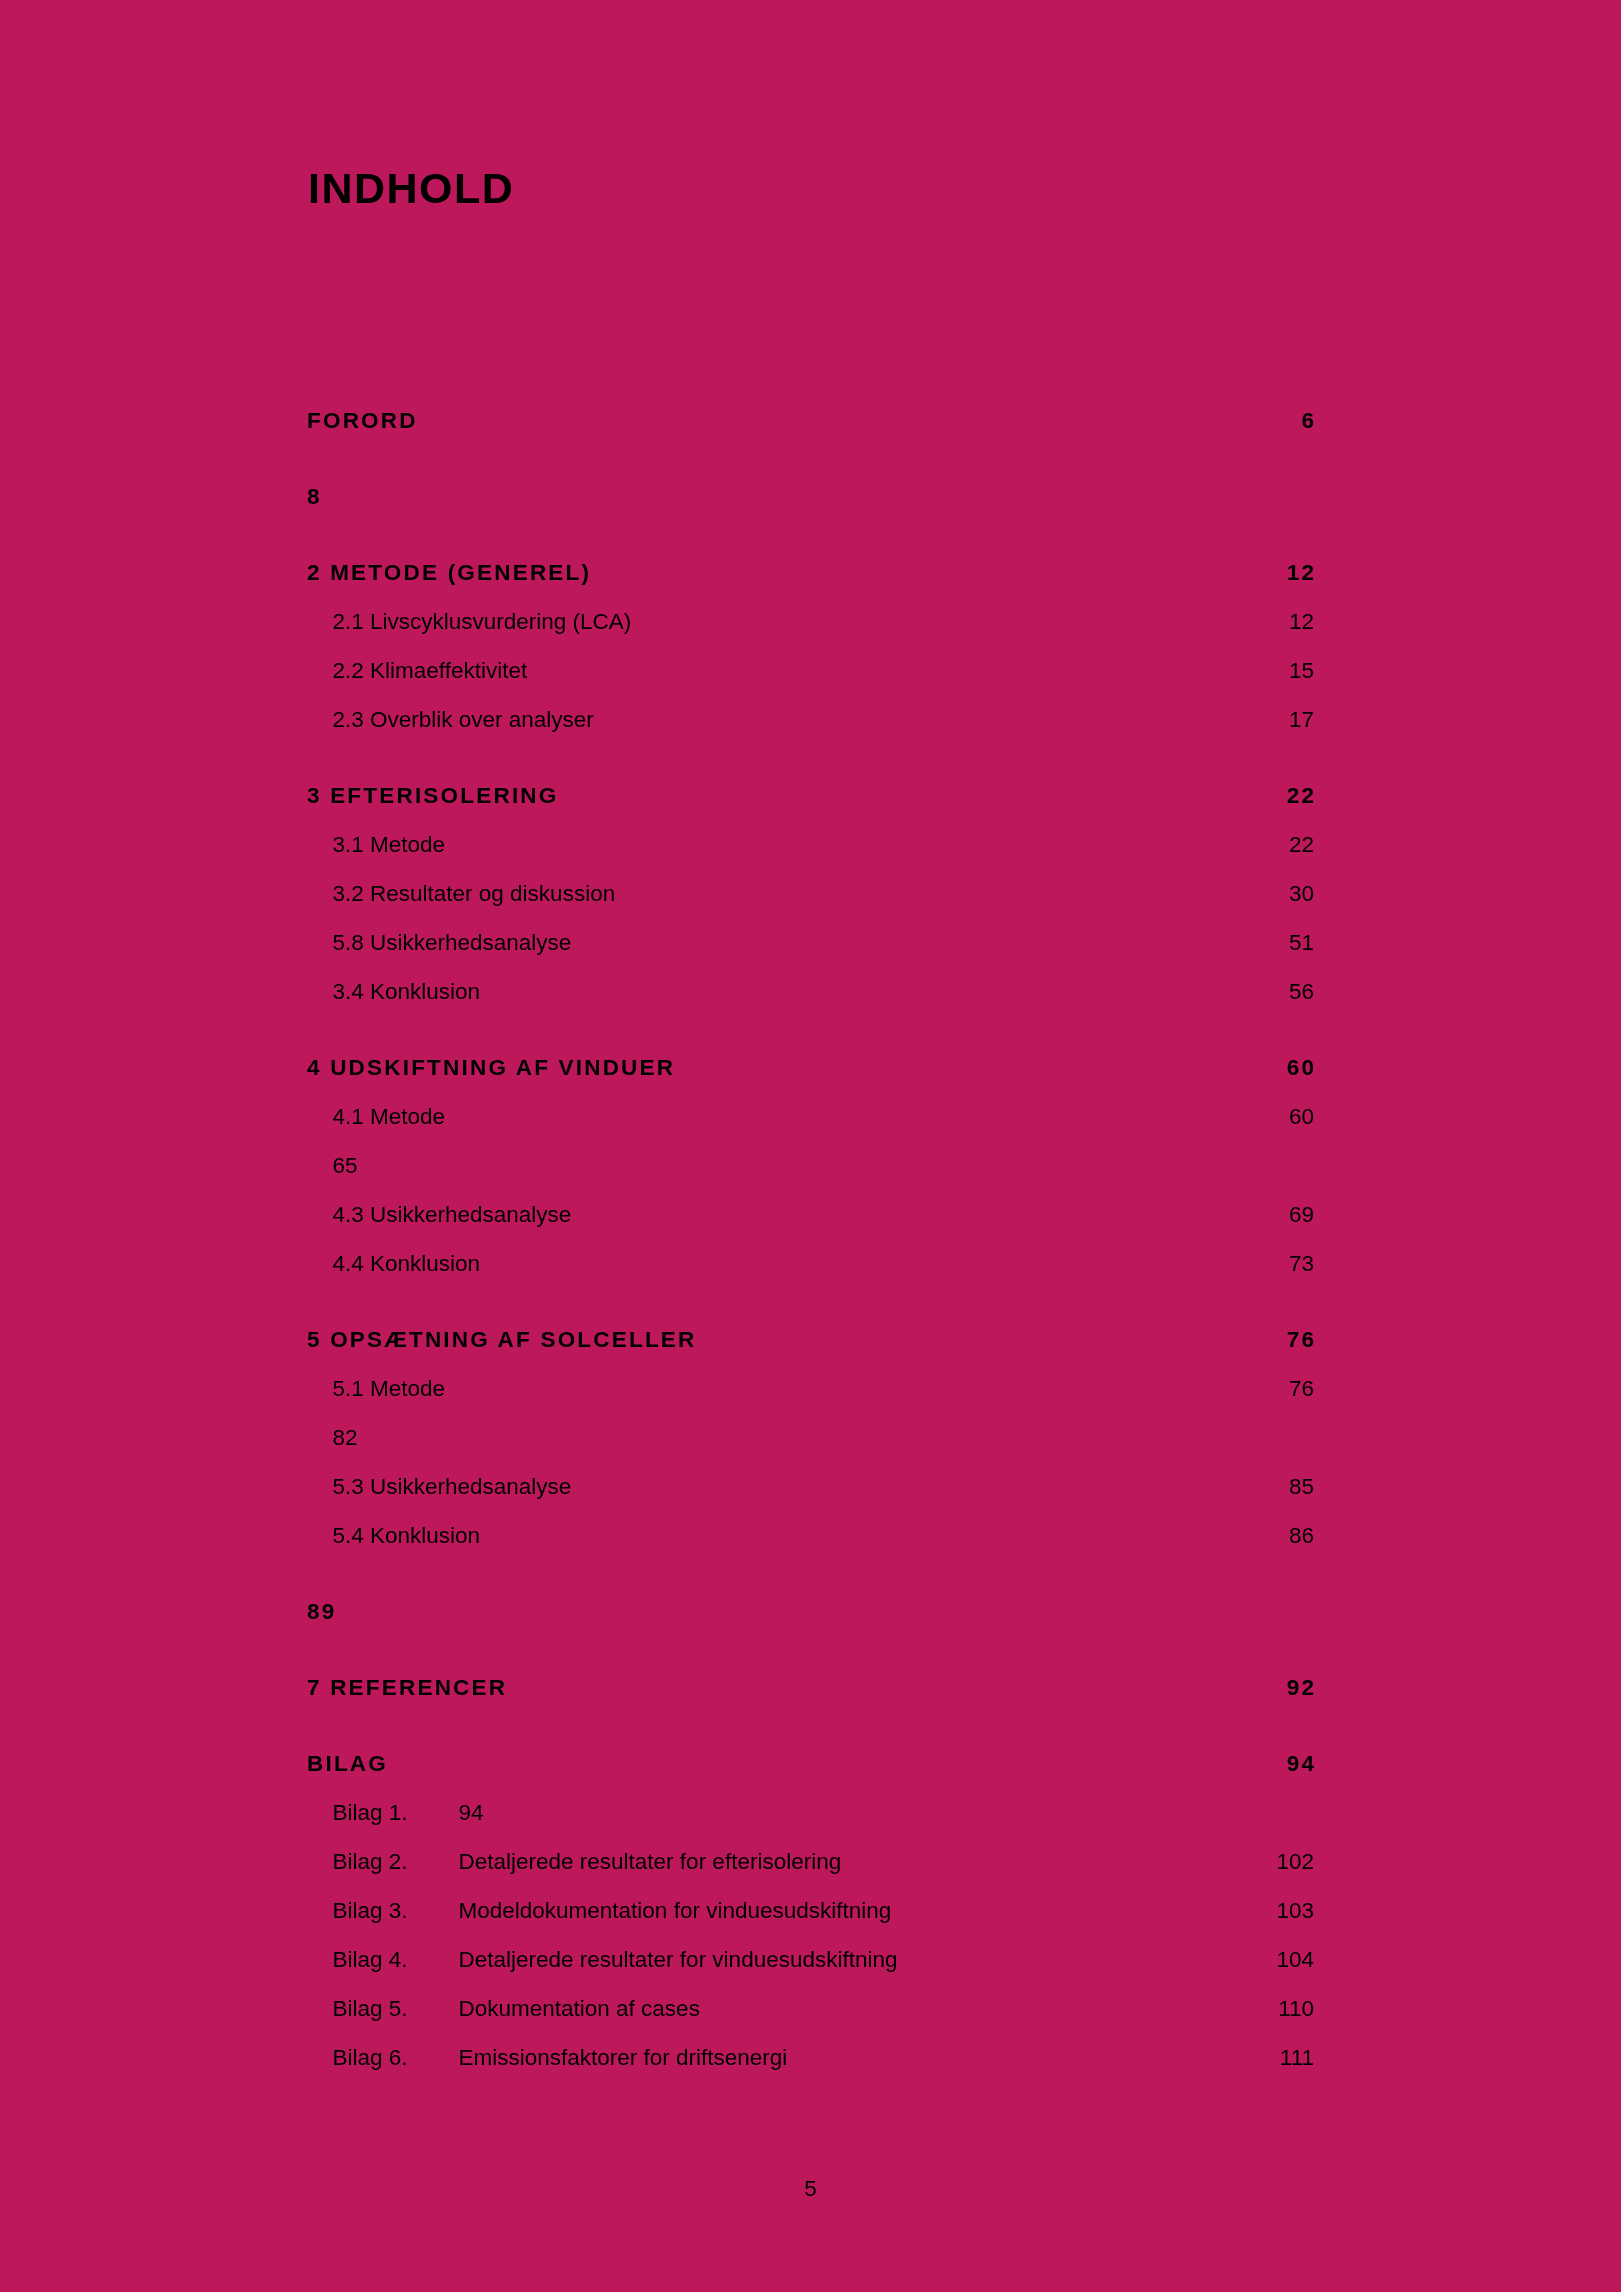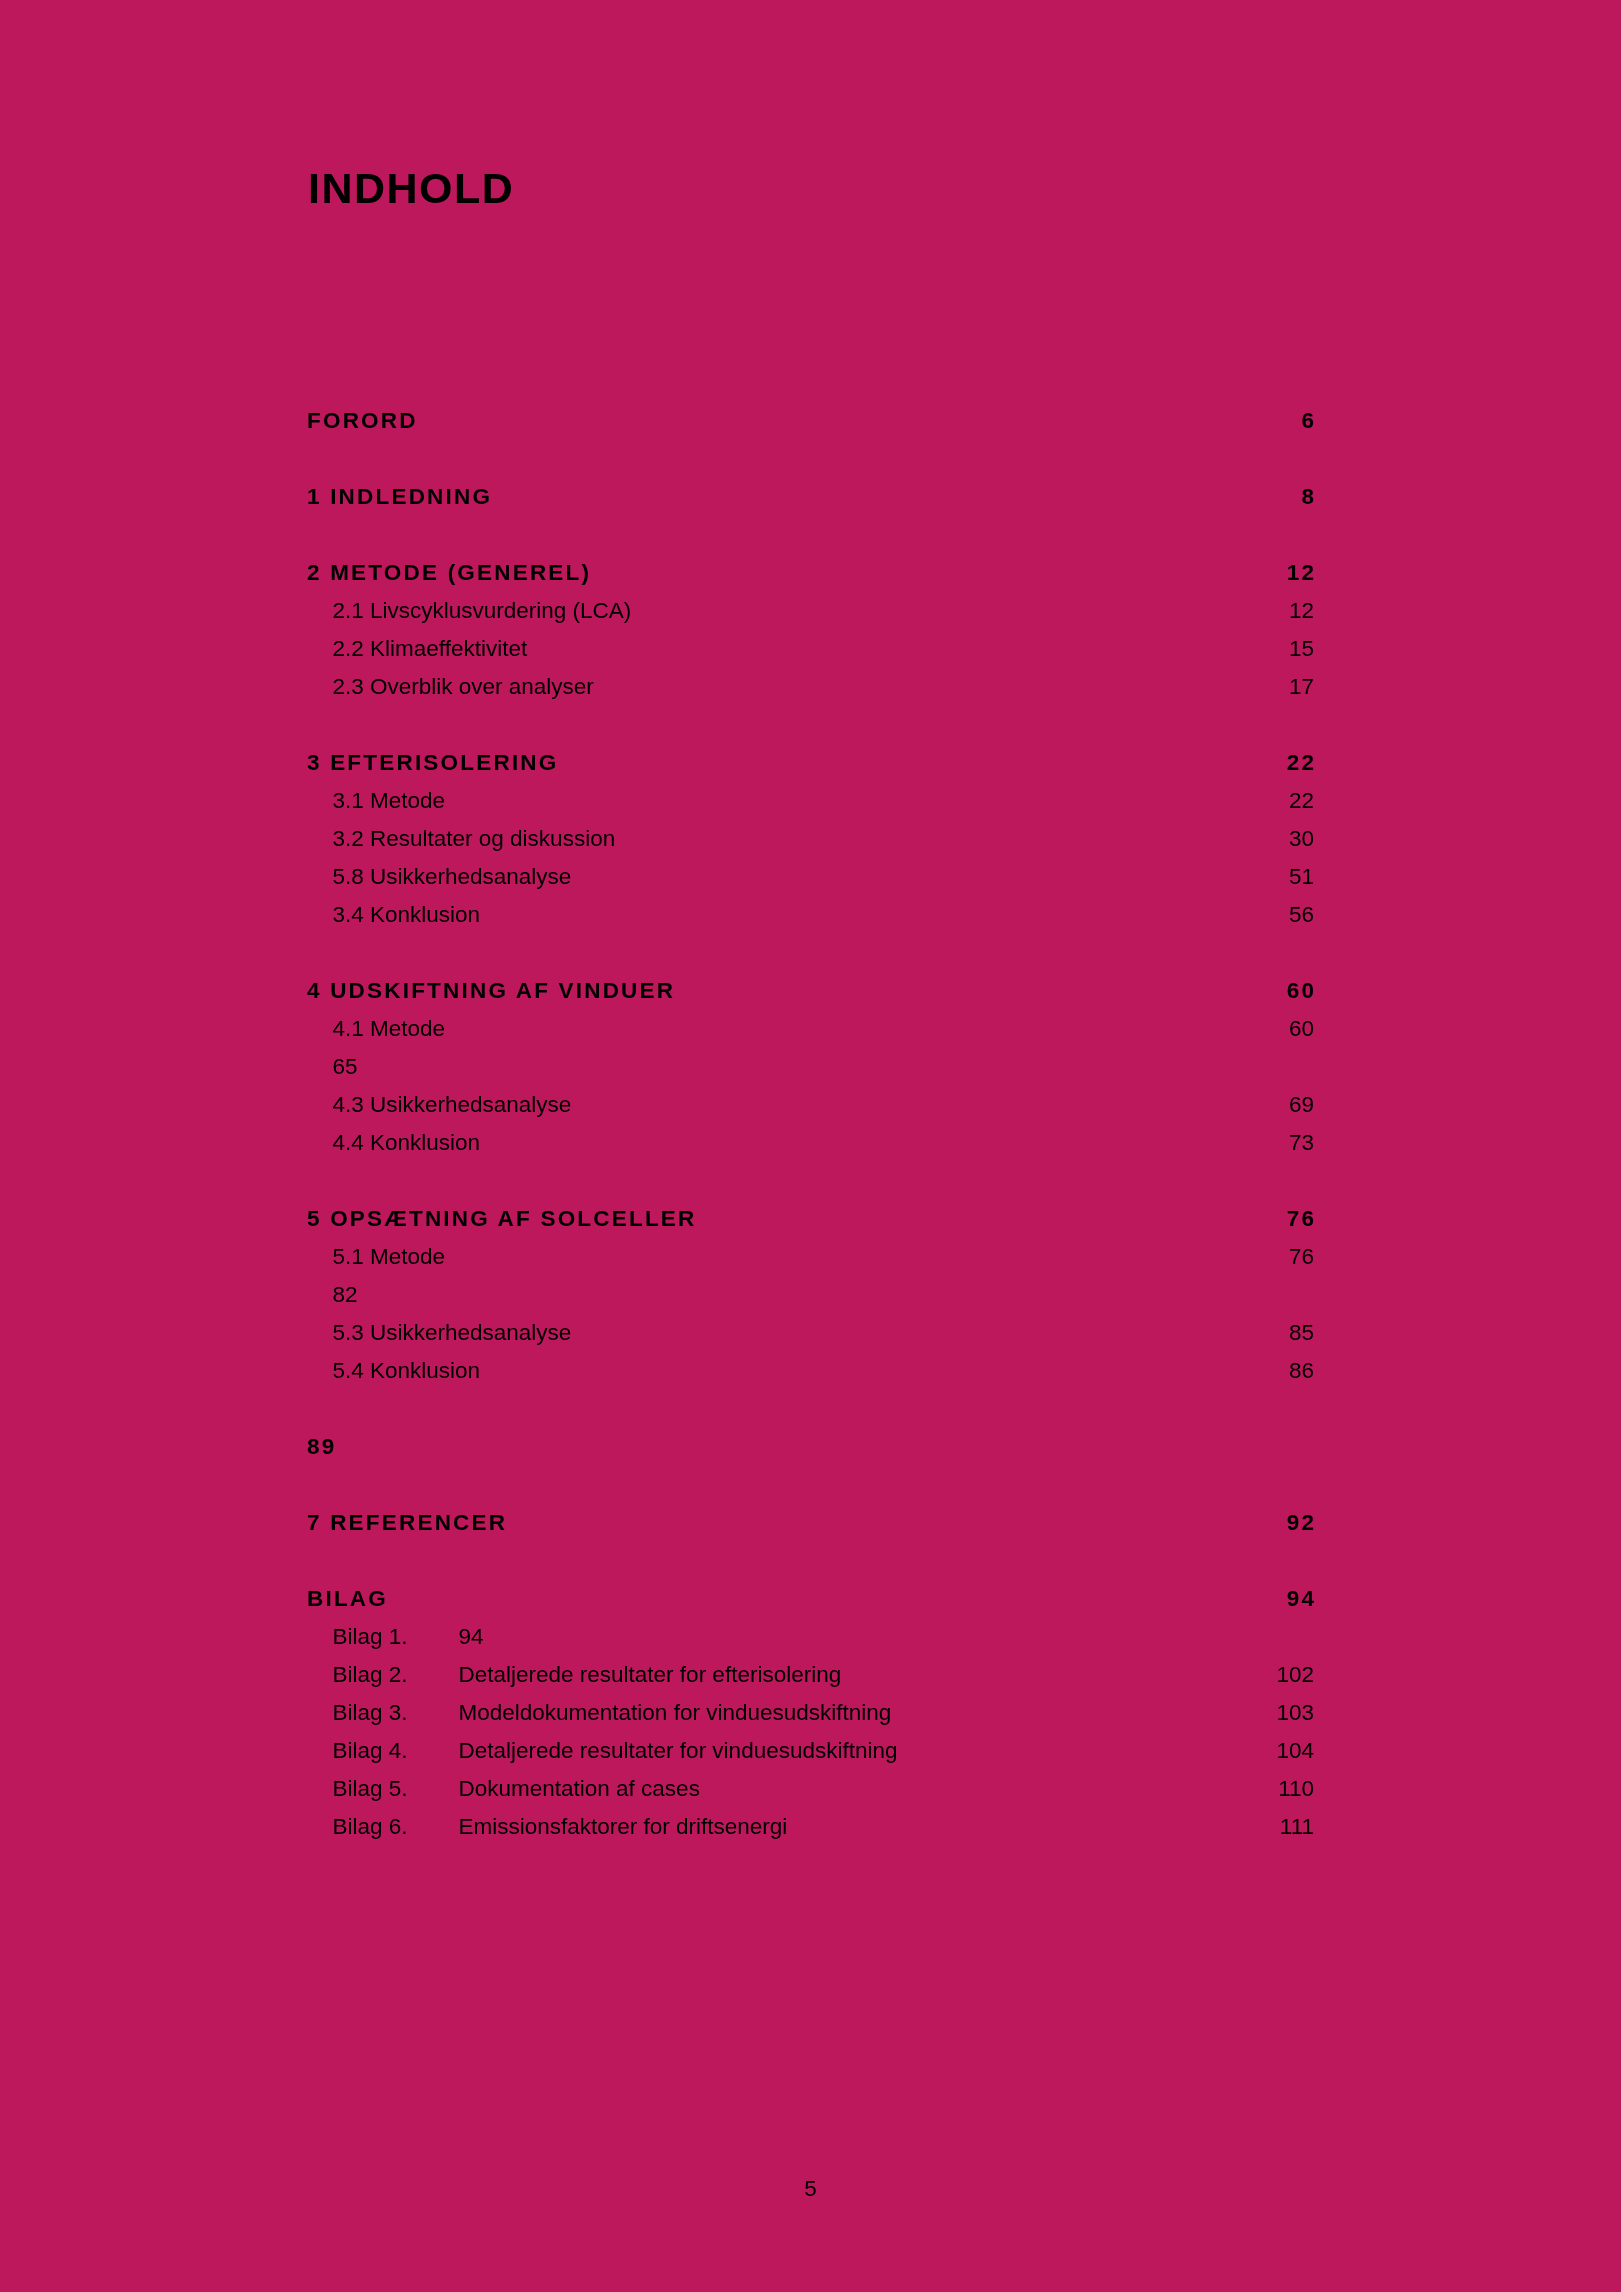--- a/index.html
+++ b/index.html
@@ -40,21 +40,21 @@
     height: 38px;
     display: flex;
     align-items: center;
     font-size: 22.5px;
     line-height: 1;
   }
   .row .label { flex: 1 1 auto; white-space: nowrap; }
   .row .page-num { flex: 0 0 auto; text-align: right; white-space: nowrap; }
   .row.header { font-weight: 700; letter-spacing: 2.2px; }
   .row.header .page-num { margin-right: -2.2px; }
-  .row.sub { padding-left: 25.5px; }
+  .row.sub { padding-left: 25.5px; margin-top: 11px; }
   .row.sub .prefix {
     flex: 0 0 126px;
     width: 126px;
     white-space: nowrap;
   }
   .footer {
     position: absolute;
     top: 2178px;
     left: 0;
     width: 100%;
@@ -71,21 +71,20 @@
 
   <div class="toc" id="toc">
       <div class="group">
         <div class="row header">
           <span class="label">FORORD</span>
           <span class="page-num">6</span>
         </div>
       </div>
       <div class="group">
         <div class="row header">
-          <span class="label">1 INDLEDNING</span>
           <span class="page-num">8</span>
         </div>
       </div>
       <div class="group">
         <div class="row header">
           <span class="label">2 METODE (GENEREL)</span>
           <span class="page-num">12</span>
         </div>
         <div class="row sub">
           <span class="label">2.1 Livscyklusvurdering (LCA)</span>

